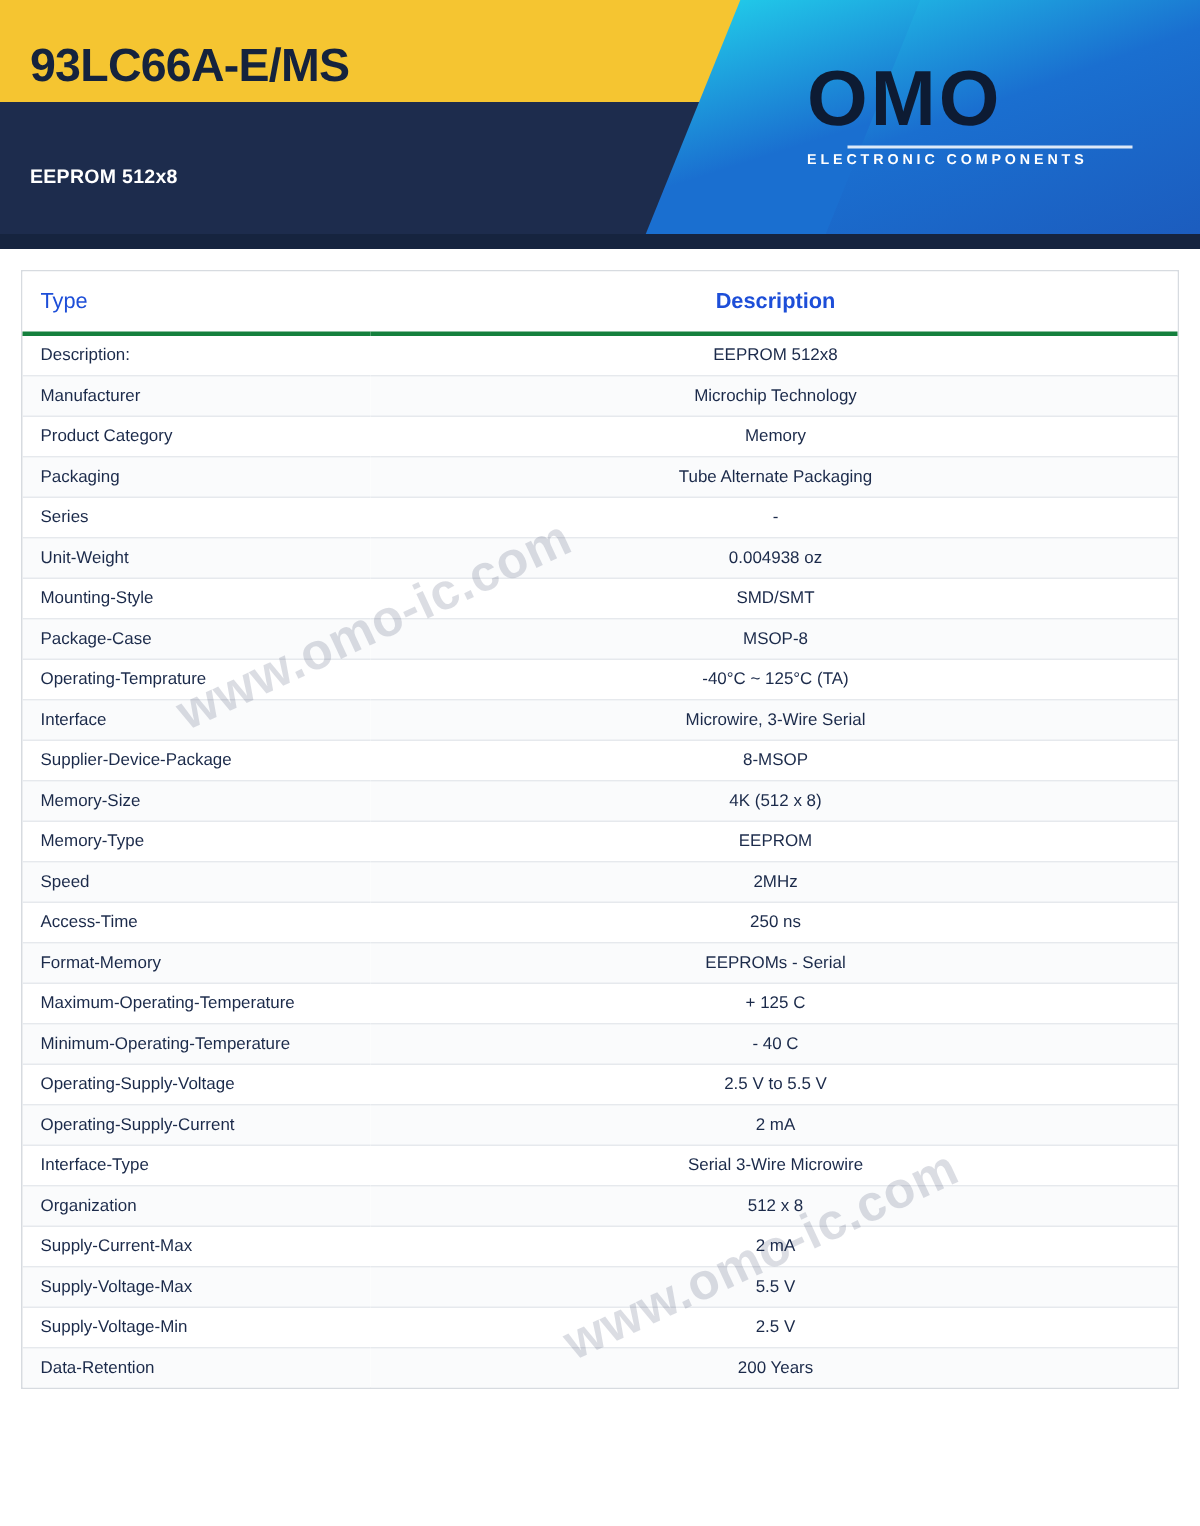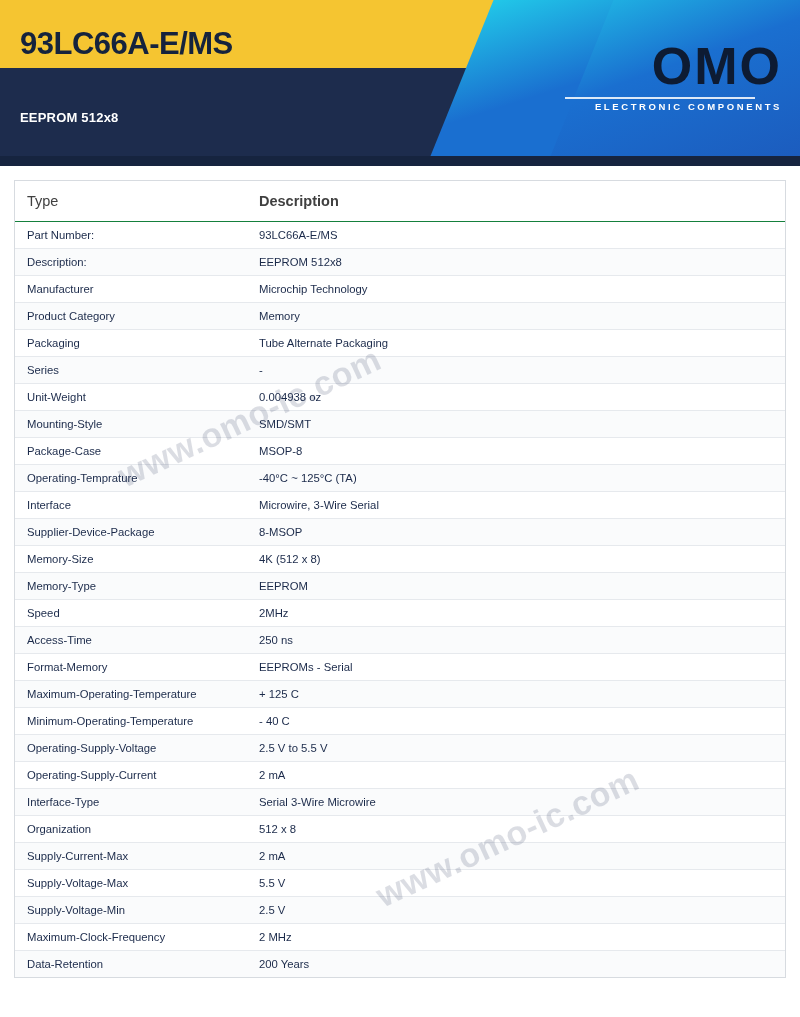--- a/index.html
+++ b/index.html
@@ -76,21 +76,21 @@
     position: absolute;
     left: -60px; top: 0;
     width: 120px; height: 166px;
     background: linear-gradient(160deg, #21c7e8 0%, #1a6fd0 60%);
     transform: skewX(-22deg);
   }
   .logo-wrap {
     position: absolute;
     right: 18px; top: 40px;
     width: 244px;
-    text-align: right;
+    text-align: left;
     z-index: 8;
   }
   .logo-omo {
     font-size: 52px;
     font-weight: bold;
     color: #0d1b33;
     letter-spacing: 2px;
     line-height: 1;
     font-family: "Liberation Sans", sans-serif;
   }
@@ -126,40 +126,40 @@
   }
   table {
     width: 100%;
     border-collapse: collapse;
     table-layout: fixed;
   }
   thead th {
     text-align: left;
     font-size: 14.5px;
     font-weight: bold;
-    color: #404040;
+    color: #1d4ed8;
     padding: 12px 10px 12px 12px;
     background: #ffffff;
-    border-bottom: 1px solid #15803d;
+    border-bottom: 3px solid #15803d;
   }
   tbody td {
     font-size: 11.3px;
     color: #1b2a4a;
     padding: 7px 10px 7px 12px;
     border-bottom: 1px solid #e6e9ed;
     vertical-align: middle;
     white-space: nowrap;
     overflow: hidden;
     text-overflow: ellipsis;
   }
   tbody tr:nth-child(odd) td { background: #ffffff; }
   tbody tr:nth-child(even) td { background: #fafbfc; }
   tbody tr:last-child td { border-bottom: none; }
   .col-type { width: 232px; font-weight: normal; }
-  .col-desc { width: auto; }
+  .col-desc { width: auto; text-align: center; }
 
   
   .wm {
     position: absolute;
     font-size: 34px;
     font-weight: bold;
     color: rgba(30, 45, 80, 0.16);
     transform: rotate(-25deg);
     transform-origin: left top;
     pointer-events: none;
@@ -195,24 +195,20 @@
   <div class="table-area">
     <table>
       <thead>
         <tr>
           <th class="col-type">Type</th>
           <th class="col-desc">Description</th>
         </tr>
       </thead>
       <tbody id="tbody">
           <tr>
-            <td class="col-type">Part Number:</td>
-            <td class="col-desc">93LC66A-E/MS</td>
-          </tr>
-          <tr>
             <td class="col-type">Description:</td>
             <td class="col-desc">EEPROM 512x8</td>
           </tr>
           <tr>
             <td class="col-type">Manufacturer</td>
             <td class="col-desc">Microchip Technology</td>
           </tr>
           <tr>
             <td class="col-type">Product Category</td>
             <td class="col-desc">Memory</td>
@@ -297,24 +293,20 @@
             <td class="col-type">Supply-Current-Max</td>
             <td class="col-desc">2 mA</td>
           </tr>
           <tr>
             <td class="col-type">Supply-Voltage-Max</td>
             <td class="col-desc">5.5 V</td>
           </tr>
           <tr>
             <td class="col-type">Supply-Voltage-Min</td>
             <td class="col-desc">2.5 V</td>
-          </tr>
-          <tr>
-            <td class="col-type">Maximum-Clock-Frequency</td>
-            <td class="col-desc">2 MHz</td>
           </tr>
           <tr>
             <td class="col-type">Data-Retention</td>
             <td class="col-desc">200 Years</td>
           </tr>
         </tbody>
     </table>
   </div>
 
   <div class="wm wm1">www.omo-ic.com</div>

